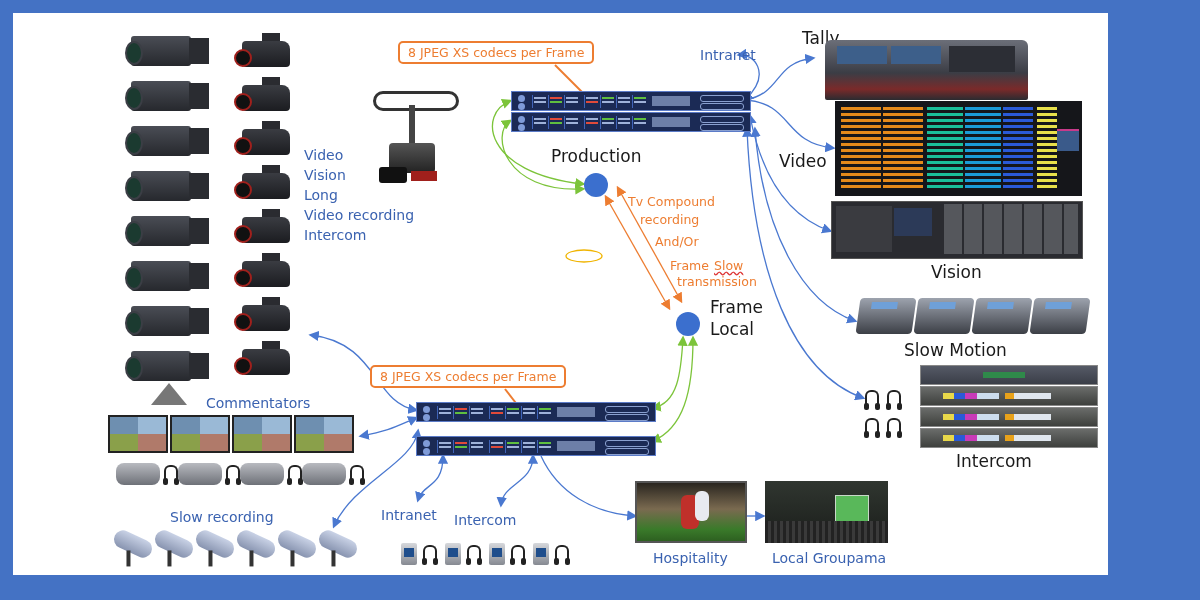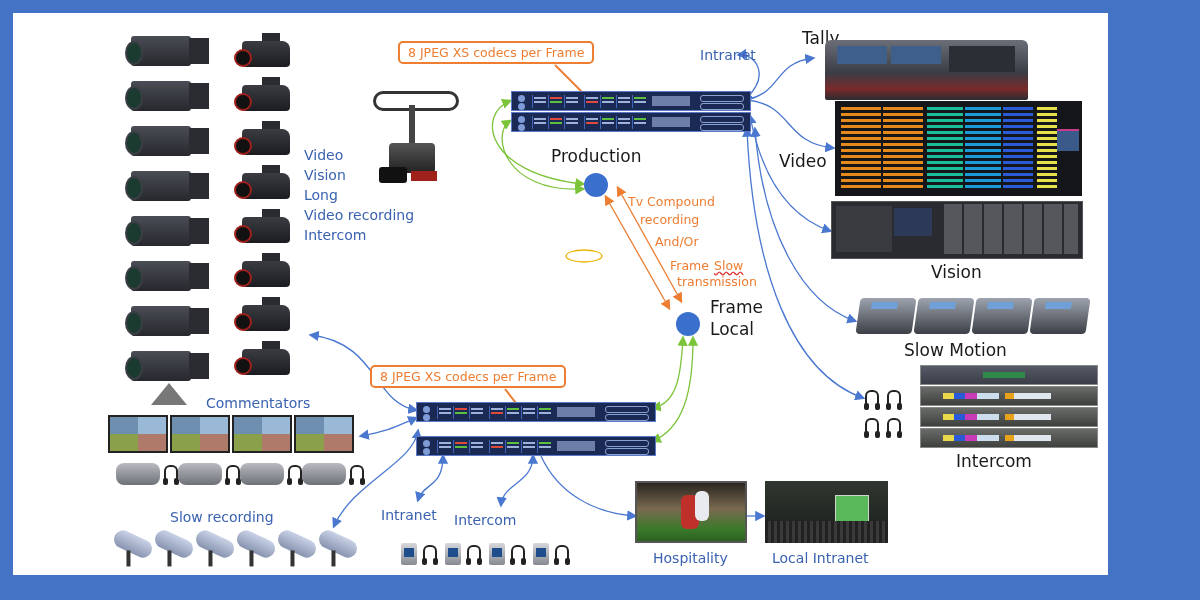--- a/index.html
+++ b/index.html
@@ -361,21 +361,21 @@
   <div class="photo" style="left:622px;top:468px;width:112px;height:62px;border:2px solid #555;box-sizing:border-box;background:linear-gradient(#2a2620 0%,#7a6a50 45%,#3a7a2a 80%,#2d6020 100%);">
     <div class="abs" style="left:44px;top:12px;width:18px;height:34px;background:#c0302a;border-radius:6px;"></div>
     <div class="abs" style="left:58px;top:8px;width:14px;height:30px;background:#e8eaf0;border-radius:6px;"></div>
   </div>
   <div class="lbl-blue" style="position:absolute;left:640px;top:535px;">Hospitality</div>
 
   <div class="photo" style="left:752px;top:468px;width:123px;height:62px;background:linear-gradient(#303630,#1a1d1a);">
     <div class="abs" style="left:70px;top:14px;width:32px;height:26px;background:#59b85a;border:1px solid #c8d8c8;"></div>
     <div class="abs" style="left:0;top:40px;width:123px;height:22px;background:repeating-linear-gradient(90deg,#222 0 3px,#3a3a3a 3px 6px);"></div>
   </div>
-  <div class="lbl-blue" style="position:absolute;left:759px;top:535px;">Local Intranet</div>
+  <div class="lbl-blue" style="position:absolute;left:759px;top:535px;">Local Groupama</div>
 
   <div class="lbl-blue" style="position:absolute;left:687px;top:32px;">Intranet</div>
 
   <div class="lbl-black" style="position:absolute;left:789px;top:14px;">Tally</div>
   <div class="console-audio" style="left:812px;top:27px;width:203px;height:60px;">
     <div class="abs" style="left:12px;top:6px;width:50px;height:18px;background:#3d5f8a;"></div>
     <div class="abs" style="left:66px;top:6px;width:50px;height:18px;background:#3d5f8a;"></div>
     <div class="abs" style="left:124px;top:6px;width:66px;height:26px;background:#2c2e35;"></div>
   </div>
 

